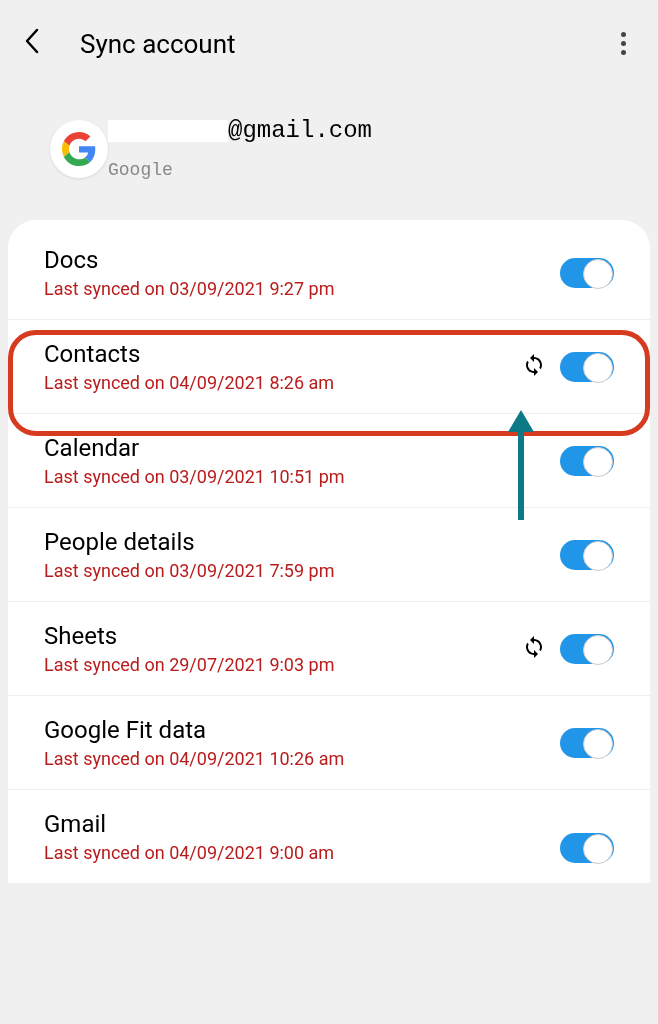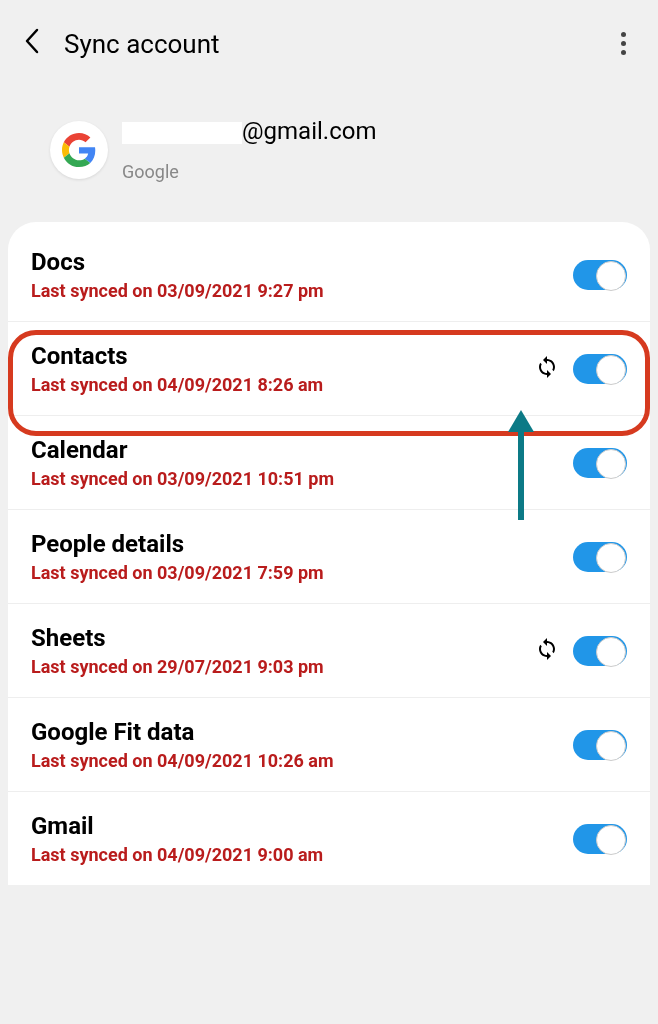--- a/index.html
+++ b/index.html
@@ -9,51 +9,51 @@
       background: #f0f0f0;
       font-family: -apple-system, Roboto, sans-serif;
       overflow: hidden;
     }
     .header {
       display: flex;
       align-items: center;
       padding: 20px 24px;
       justify-content: space-between;
     }
-    .header-left { display: flex; align-items: center; gap: 24px; }
+    .header-left { display: flex; align-items: center; gap: 40px; }
     .back-icon { font-size: 26px; font-weight: 300; color: #000; cursor: pointer; }
     .header-title { font-size: 26px; color: #000; font-weight: 400; }
     .menu-dots { font-size: 22px; color: #333; padding: 8px; cursor: pointer; letter-spacing: 0; line-height: 6px; }
     .menu-dots span { display: block; width: 5px; height: 5px; background: #444; border-radius: 50%; margin: 4px 0; }
     .account-section {
       display: flex;
       align-items: center;
       padding: 30px 40px 40px 50px;
-      gap: 14px;
+      gap: 0;
+      font-family: Liberation Mono, monospace;
     }
     .google-avatar {
       width: 58px; height: 58px; border-radius: 50%; background: #fff;
       display: flex; align-items: center; justify-content: center;
       box-shadow: 0 1px 3px rgba(0,0,0,0.1);
     }
     .account-text .email { font-size: 24px; color: #000; }
     .account-text .provider { font-size: 18px; color: #888; margin-top: 16px; }
     .list-card {
       background: #fff;
       border-radius: 28px 28px 0 0;
       margin: 0 8px;
       overflow: hidden;
     }
     .row {
       display: flex;
       align-items: center;
-      padding: 20px 23px;
+      padding: 20px 36px;
       border-bottom: 1px solid #eee;
       position: relative;
-      font-weight: bold;
     }
     .row:first-child { padding-top: 26px; }
     .row-text { flex: 1; }
     .row-title { font-size: 24px; color: #000; }
     .row-sub { font-size: 18px; color: #b91c1c; margin-top: 4px; }
     .sync-icon { margin-right: 14px; color: #000; }
     .toggle {
       width: 54px; height: 30px; background: #2196e8; border-radius: 20px;
       position: relative; cursor: pointer;
     }
@@ -164,21 +164,21 @@
   </div>
 
   <div class="row">
     <div class="row-text">
       <div class="row-title">Google Fit data</div>
       <div class="row-sub">Last synced on 04/09/2021  10:26 am</div>
     </div>
     <div class="toggle"></div>
   </div>
 
-  <div class="row" style="border-bottom:none;">
+  <div class="row" style="border-bottom:none;align-items:flex-end;">
     <div class="row-text">
       <div class="row-title">Gmail</div>
       <div class="row-sub">Last synced on 04/09/2021  9:00 am</div>
     </div>
     <div class="toggle"></div>
   </div>
 
 </div>
 
 <div class="highlight-box"></div>

